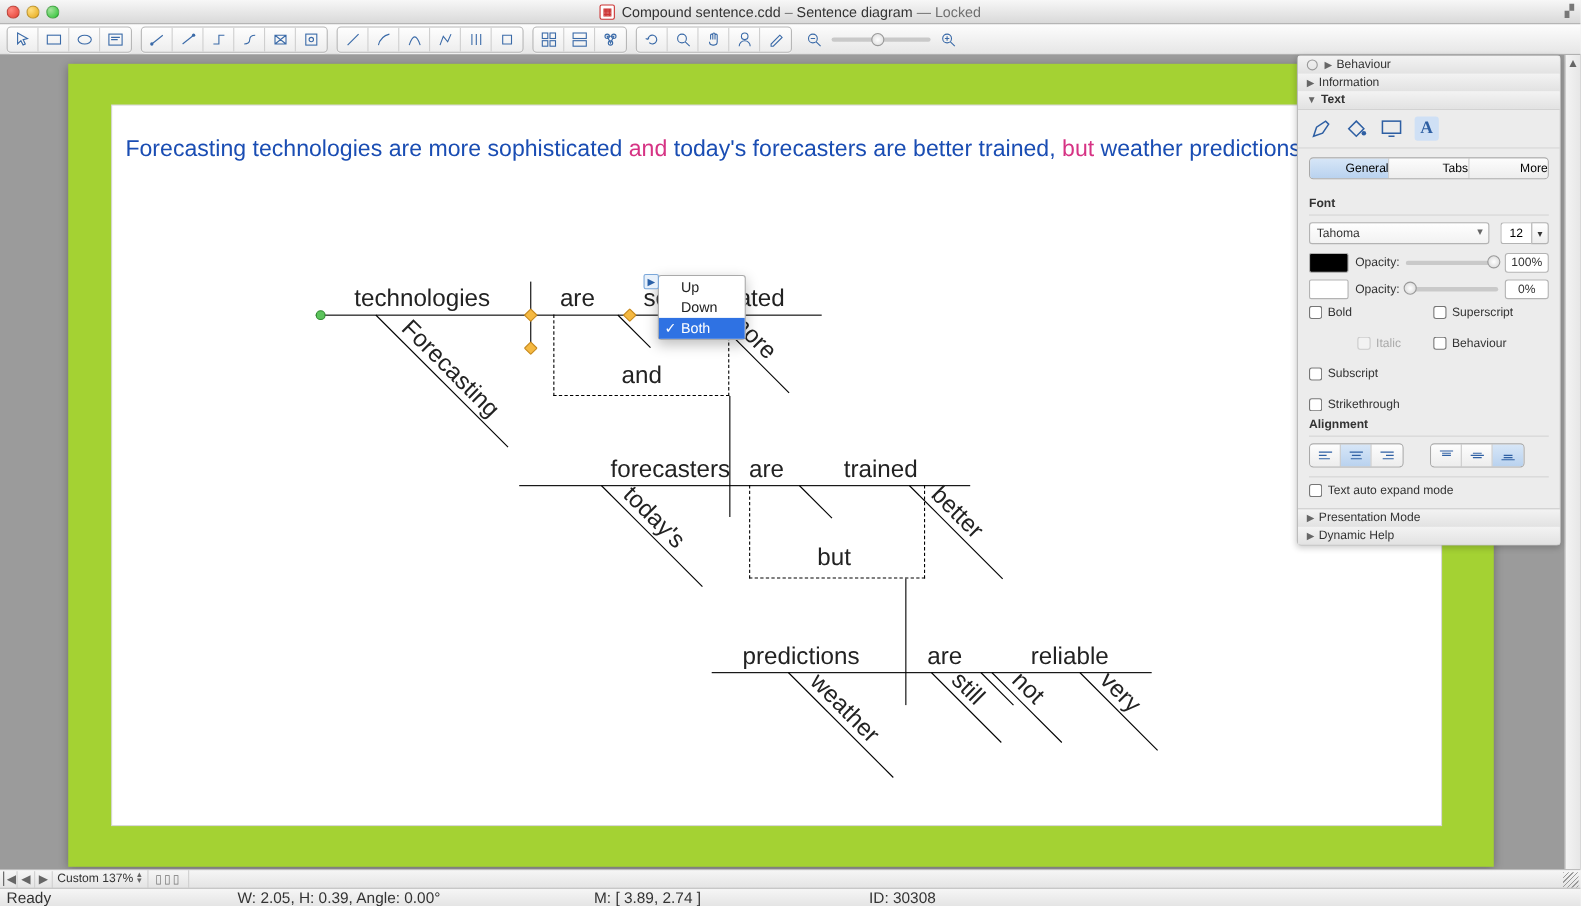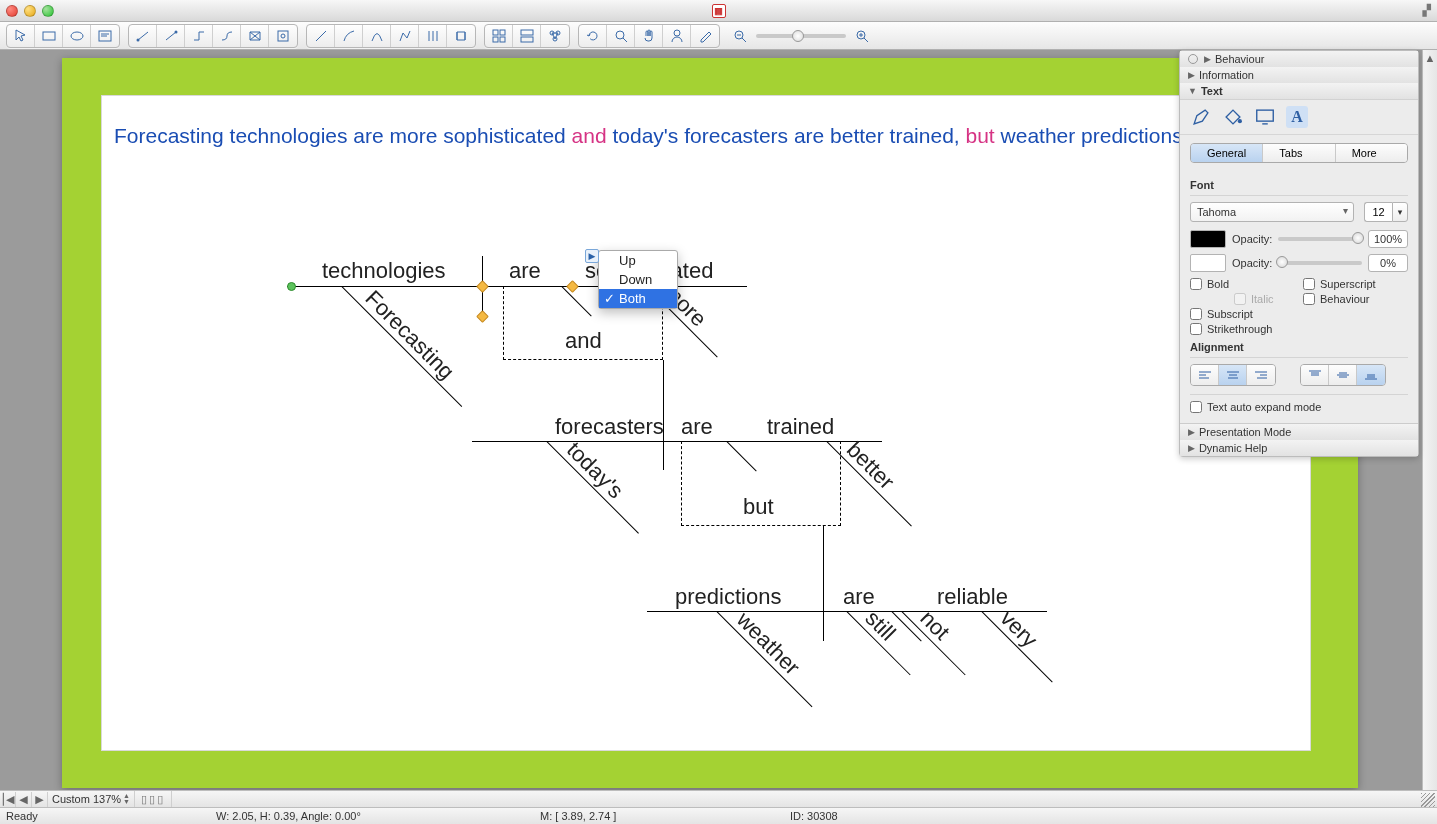--- a/index.html
+++ b/index.html
@@ -64,75 +64,76 @@
 
 .inspector { position:absolute; right:18px; top:0; width:240px; background:#ececec; border:1px solid #bcbcbc; border-radius:4px; box-shadow:0 2px 6px rgba(0,0,0,.2); z-index:100; }
 .insp-section { border-bottom:1px solid #d2d2d2; }
 .insp-head { display:flex; align-items:center; gap:4px; padding:2px 8px; font-size:11px; color:#333; background:linear-gradient(#f3f3f3,#e2e2e2); cursor:pointer;}
 .insp-head .tri { font-size:9px; color:#666; }
 .insp-head.bold { font-weight:bold; }
 .insp-row-icons { display:flex; gap:10px; padding:6px 10px; border-bottom:1px solid #d6d6d6;}
 .insp-row-icons .ic { width:22px; height:22px; display:flex; align-items:center; justify-content:center; color:#2e5fa3; cursor:pointer; }
 .insp-row-icons .ic.sel { background:#cfe0f5; border-radius:3px; }
 .seg-tabs { display:flex; margin:8px 10px 6px; border:1px solid #a9a9a9; border-radius:4px; overflow:hidden; font-size:11px;}
-.seg-tabs div { flex:1; text-align:left; padding:3px 16px; background:linear-gradient(#fdfdfd,#ededed); cursor:pointer; border-right:1px solid #c9c9c9;}
+.seg-tabs div { flex:1; text-align:right; padding:3px 0; background:linear-gradient(#fdfdfd,#ededed); cursor:pointer; border-right:1px solid #c9c9c9;}
 .seg-tabs div:last-child{border-right:none;}
 .seg-tabs .act { background:linear-gradient(#d7e6f7,#b9d2ef); }
 .insp-body { padding:6px 10px 10px; font-size:11px; color:#333;}
 .insp-label { font-weight:bold; margin:4px 0 2px; }
 .hr { height:1px; background:#d4d4d4; margin:4px 0 6px; }
 .font-row { display:flex; gap:10px; margin-bottom:8px;}
 .select { flex:1; height:20px; border:1px solid #b3b3b3; border-radius:3px; background:linear-gradient(#fff,#f2f2f2); display:flex; align-items:center; padding:0 18px 0 6px; position:relative; font-size:11px;}
 .select::after{content:"▾"; position:absolute; right:5px; top:2px; font-size:10px; color:#666;}
 .size-box { width:44px; display:flex; }
 .size-box input { width:28px; border:1px solid #b3b3b3; border-right:none; border-radius:3px 0 0 3px; text-align:center; font-size:11px;}
 .size-box .step { width:16px; border:1px solid #b3b3b3; border-radius:0 3px 3px 0; background:linear-gradient(#fff,#eee); display:flex; align-items:center; justify-content:center; font-size:9px;}
 .opacity-row { display:flex; align-items:center; gap:6px; margin-bottom:6px;}
 .swatch { width:36px; height:18px; border:1px solid #b3b3b3; border-radius:2px; }
 .swatch.black { background:#000; }
 .swatch.white { background:#fff; }
 .opacity-row .lbl { font-size:11px;}
 .range { flex:1; height:4px; background:#c9c9c9; border-radius:2px; position:relative;}
 .range .knob { position:absolute; top:-5px; width:12px; height:12px; border-radius:50%; background:radial-gradient(#fff,#d4d4d4); border:1px solid #999;}
 .pct { width:40px; height:18px; border:1px solid #b3b3b3; border-radius:3px; text-align:center; font-size:11px; display:flex; align-items:center; justify-content:center; background:#fff;}
-.check-grid { display:grid; grid-template-columns:1fr 1fr; gap:3px 8px; margin:6px 0;}
+.check-grid { display:grid; grid-template-columns:1fr 1fr; gap:16px 8px; margin:6px 0;}
 .check { display:flex; align-items:center; gap:5px; font-size:11px;}
 .check input { width:12px; height:12px;}
 .check.dis { color:#aaa;padding-left:44px;}
 .align-row { display:flex; gap:24px; margin:6px 0 4px;}
 .align-group { display:flex; border:1px solid #a9a9a9; border-radius:4px; overflow:hidden;}
 .align-btn { width:28px; height:20px; background:linear-gradient(#fdfdfd,#ededed); display:flex; align-items:center; justify-content:center; border-right:1px solid #c9c9c9; cursor:pointer;}
 .align-btn:last-child{border-right:none;}
 .align-btn.act { background:linear-gradient(#d7e6f7,#b9d2ef);}
 .align-btn svg{width:14px;height:10px;}
 
 
 .hscrollbar { position:absolute; left:0; right:0; bottom:17px; height:17px; background:linear-gradient(#f6f6f6,#e4e4e4); border-top:1px solid #bdbdbd; display:flex; align-items:center; font-size:11px; color:#333;}
 .hscrollbar .nav-btn { width:16px; height:15px; display:flex; align-items:center; justify-content:center; border-right:1px solid #cfcfcf; color:#666; cursor:pointer;}
 .zoom-box { padding:0 4px; border-right:1px solid #cfcfcf; display:flex; align-items:center; gap:2px; height:100%;}
 .zoom-box .stepper{display:flex;flex-direction:column;line-height:6px;font-size:7px;color:#666;}
 .dots3 { padding:0 6px; letter-spacing:2px; color:#777; border-right:1px solid #cfcfcf; display:flex; align-items:center; height:100%;}
 .grip { position:absolute; right:2px; bottom:0; width:14px; height:14px; background:repeating-linear-gradient(135deg,#999 0 1px,transparent 1px 3px);}
-.statusbar { position:absolute; left:0; right:0; bottom:0; height:17px; background:linear-gradient(#f6f6f6,#e4e4e4); border-top:1px solid #bdbdbd; display:flex; align-items:center; font-size:11px; color:#333; padding:0 6px;}
+.statusbar { position:absolute; left:0; right:0; bottom:0; height:17px; background:linear-gradient(#f6f6f6,#e4e4e4); border-top:1px solid #bdbdbd; display:flex; align-items:center; font-size:14px; color:#333; padding:0 6px;}
 .statusbar .cell { margin-right:120px; }
 .statusbar .cellm { position:absolute; left:540px;}
 .statusbar .cellid { position:absolute; left:790px;}
 .statusbar .cellw { position:absolute; left:216px;}
 </style>
 </head>
 <body>
 
 <div class="titlebar">
   <div class="traffic">
     <span class="tl-close"></span>
     <span class="tl-min"></span>
     <span class="tl-max"></span>
   </div>
   <div class="titlebar-center">
     <span class="doc-icon">▦</span>
+    <span><span class="strong">Compound sentence.cdd</span> – <span class="strong">Sentence diagram</span> — <span>Locked</span></span>
   </div>
   <div class="titlebar-right">▞</div>
 </div>
 
 <div class="toolbar">
   <div class="tool-group">
     <div class="tool-btn">
         <svg viewBox="0 0 16 16">
           <path d="M3 2l9 5-4 1 2 4-2 1-2-4-3 3z" fill="none" stroke="#3a6aa8" stroke-width="1"></path>
         </svg>

